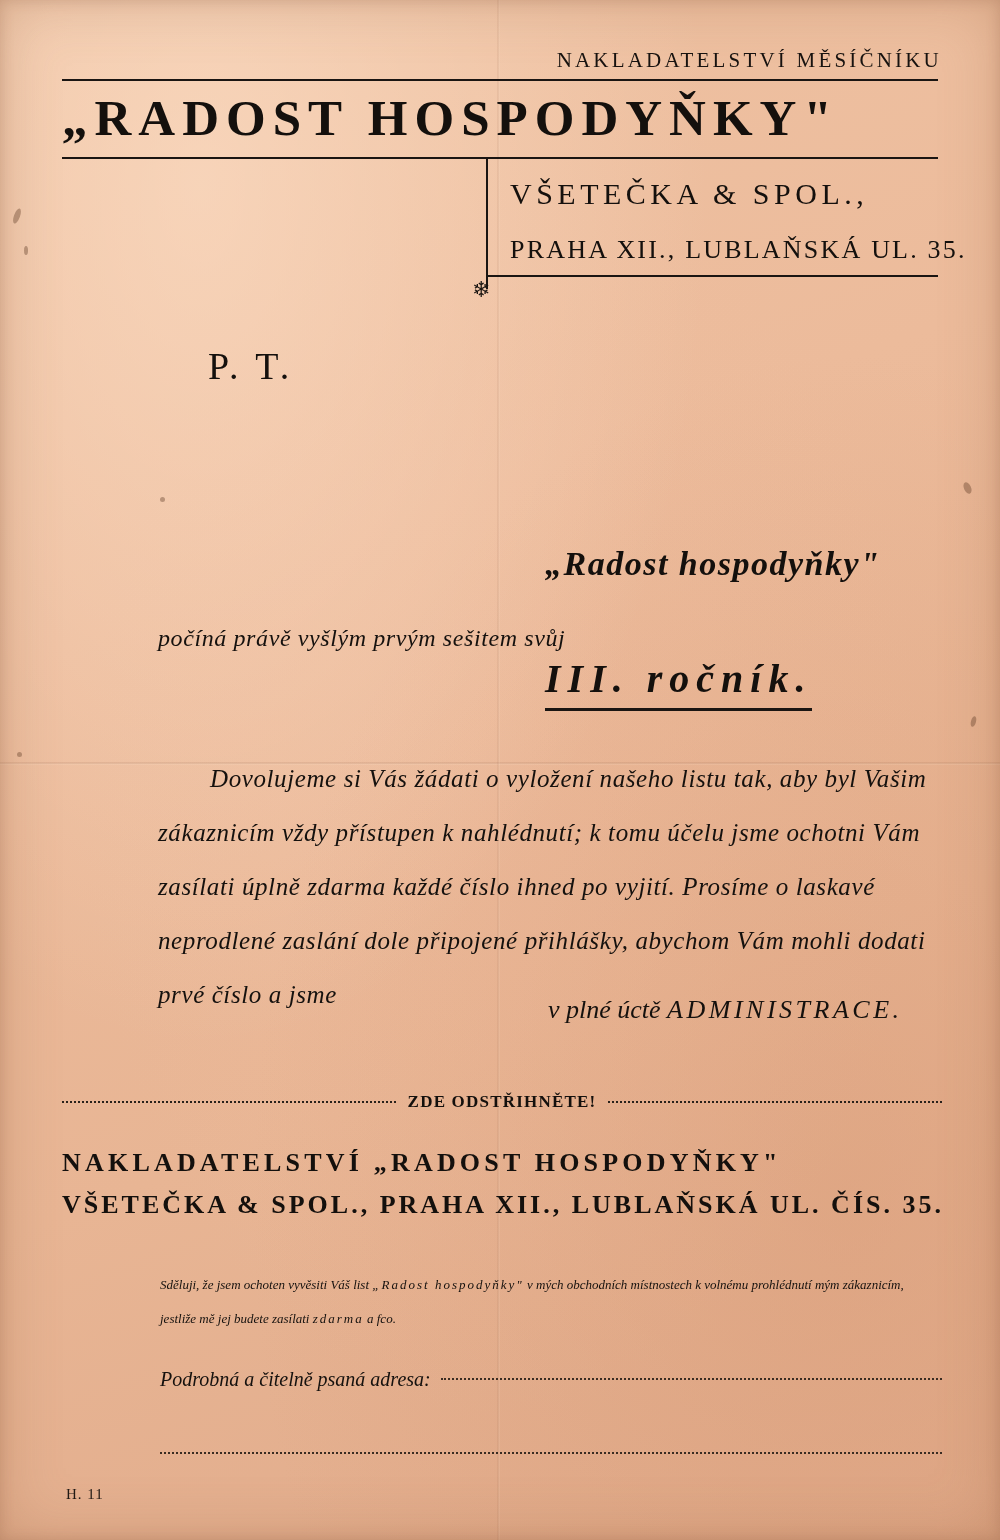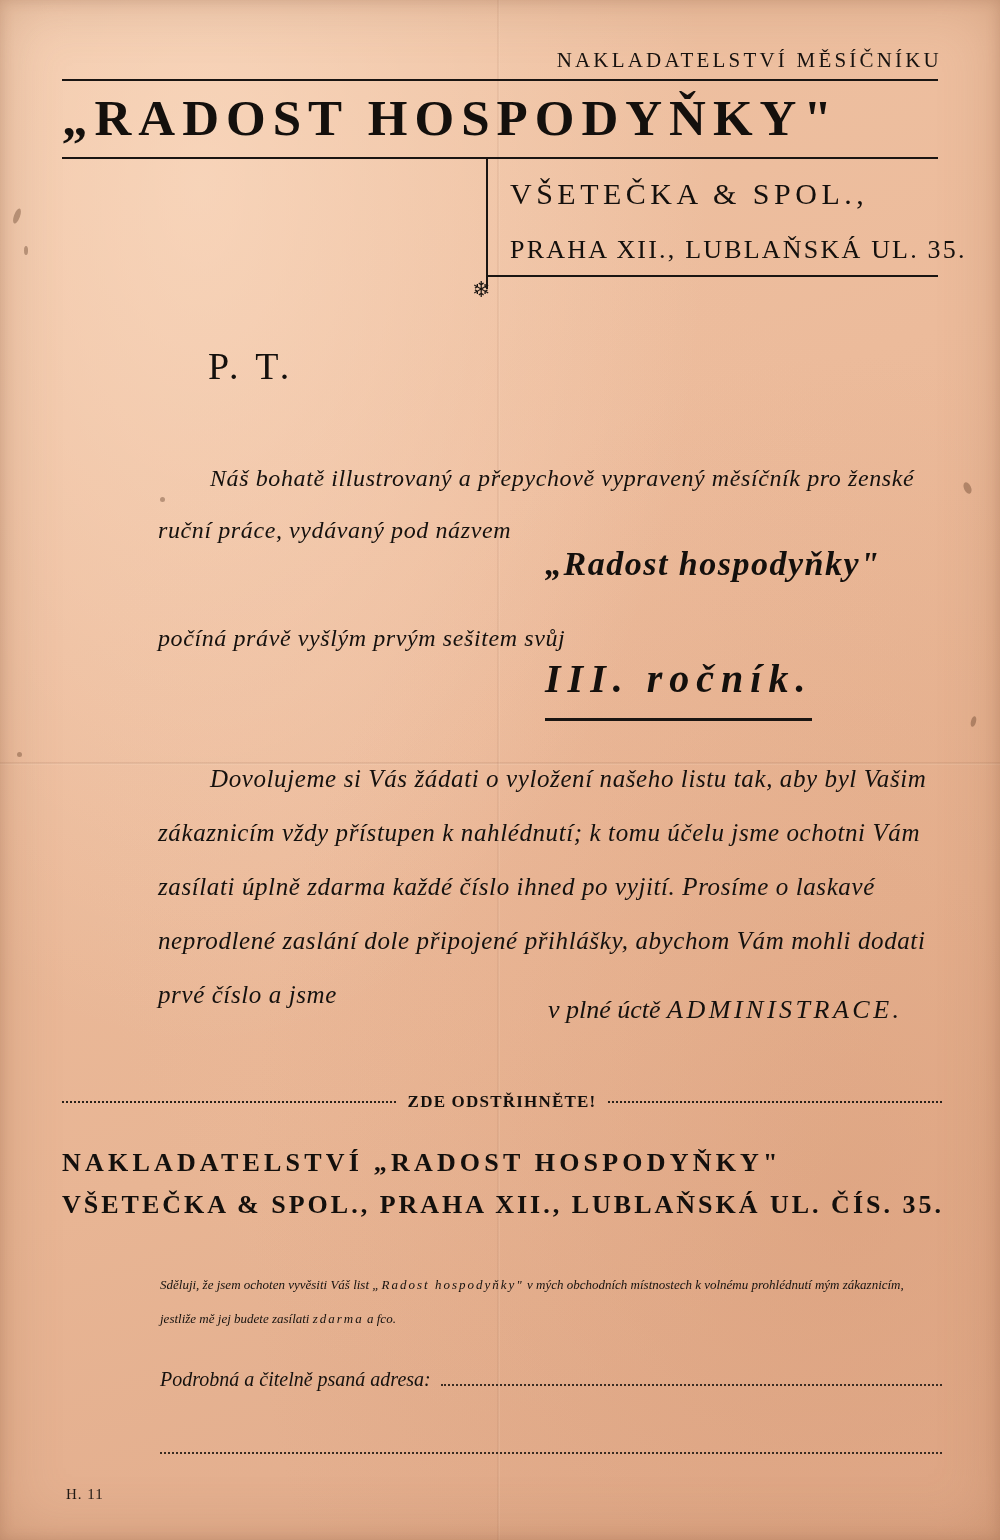--- a/index.html
+++ b/index.html
@@ -174,21 +174,21 @@
   .rocnik {
     position: absolute;
     left: 545px;
     top: 655px;
     font-style: italic;
     font-weight: bold;
     font-size: 40px;
     letter-spacing: 7px;
     color: #14100d;
     border-bottom: 3px solid #1a1512;
-    padding-bottom: 16px;
+    padding-bottom: 6px;
   }
 
   #p3 {
     left: 158px;
     top: 752px;
     width: 790px;
     text-indent: 52px;
     line-height: 54px;
     font-size: 25px;
   }
@@ -262,21 +262,21 @@
     color: #15110e;
   }
   .coupon-body .sp { letter-spacing: 2px; }
 
   .addr-line {
     position: absolute;
     left: 160px;
     top: 1368px;
     width: 782px;
     display: flex;
-    align-items: center;
+    align-items: flex-start;
   }
   .addr-label {
     font-style: italic;
     font-size: 20px;
     color: #15110e;
     white-space: nowrap;
     padding-right: 10px;
   }
   .addr-dots {
     flex: 1 1 auto;
@@ -324,21 +324,20 @@
       <div class="lh-vline"></div>
       <div class="lh-firm">VŠETEČKA &amp; SPOL.,</div>
       <div class="lh-addr">PRAHA XII., LUBLAŇSKÁ UL. 35.</div>
       <div class="lh-rule-bot"></div>
       <div class="ornament">❄</div>
     </div>
   </div>
 
   <div class="pt">P. T.</div>
 
-  <div id="p1" class="para-italic">Náš bohatě illustrovaný a přepychově vypravený měsíčník pro ženské ruční práce, vydávaný pod názvem</div>
 
   <div class="brand-script">„Radost hospodyňky"</div>
 
   <div id="p2" class="para-italic">počíná právě vyšlým prvým sešitem svůj</div>
 
   <div class="rocnik">III. ročník.</div>
 
   <div id="p3" class="para-italic">Dovolujeme si Vás žádati o vyložení našeho listu tak, aby byl Vašim zákaznicím vždy přístupen k nahlédnutí; k tomu účelu jsme ochotni Vám zasílati úplně zdarma každé číslo ihned po vyjití. Prosíme o laskavé neprodlené zaslání dole připojené přihlášky, abychom Vám mohli dodati prvé číslo a jsme</div>
 
   <div class="sign">

